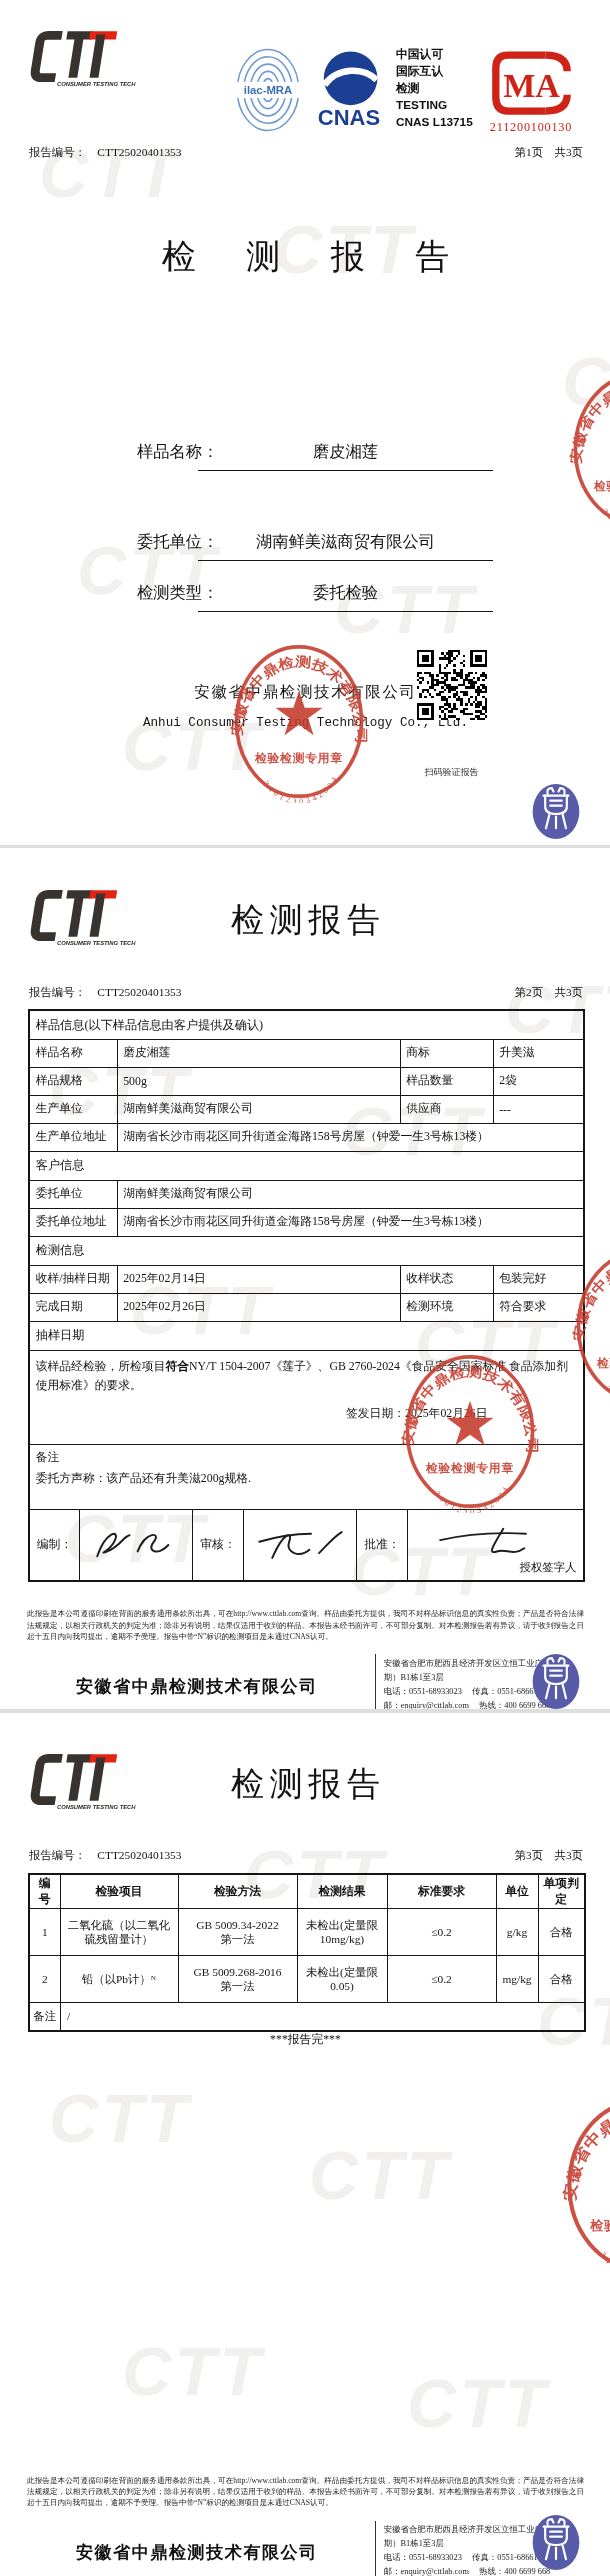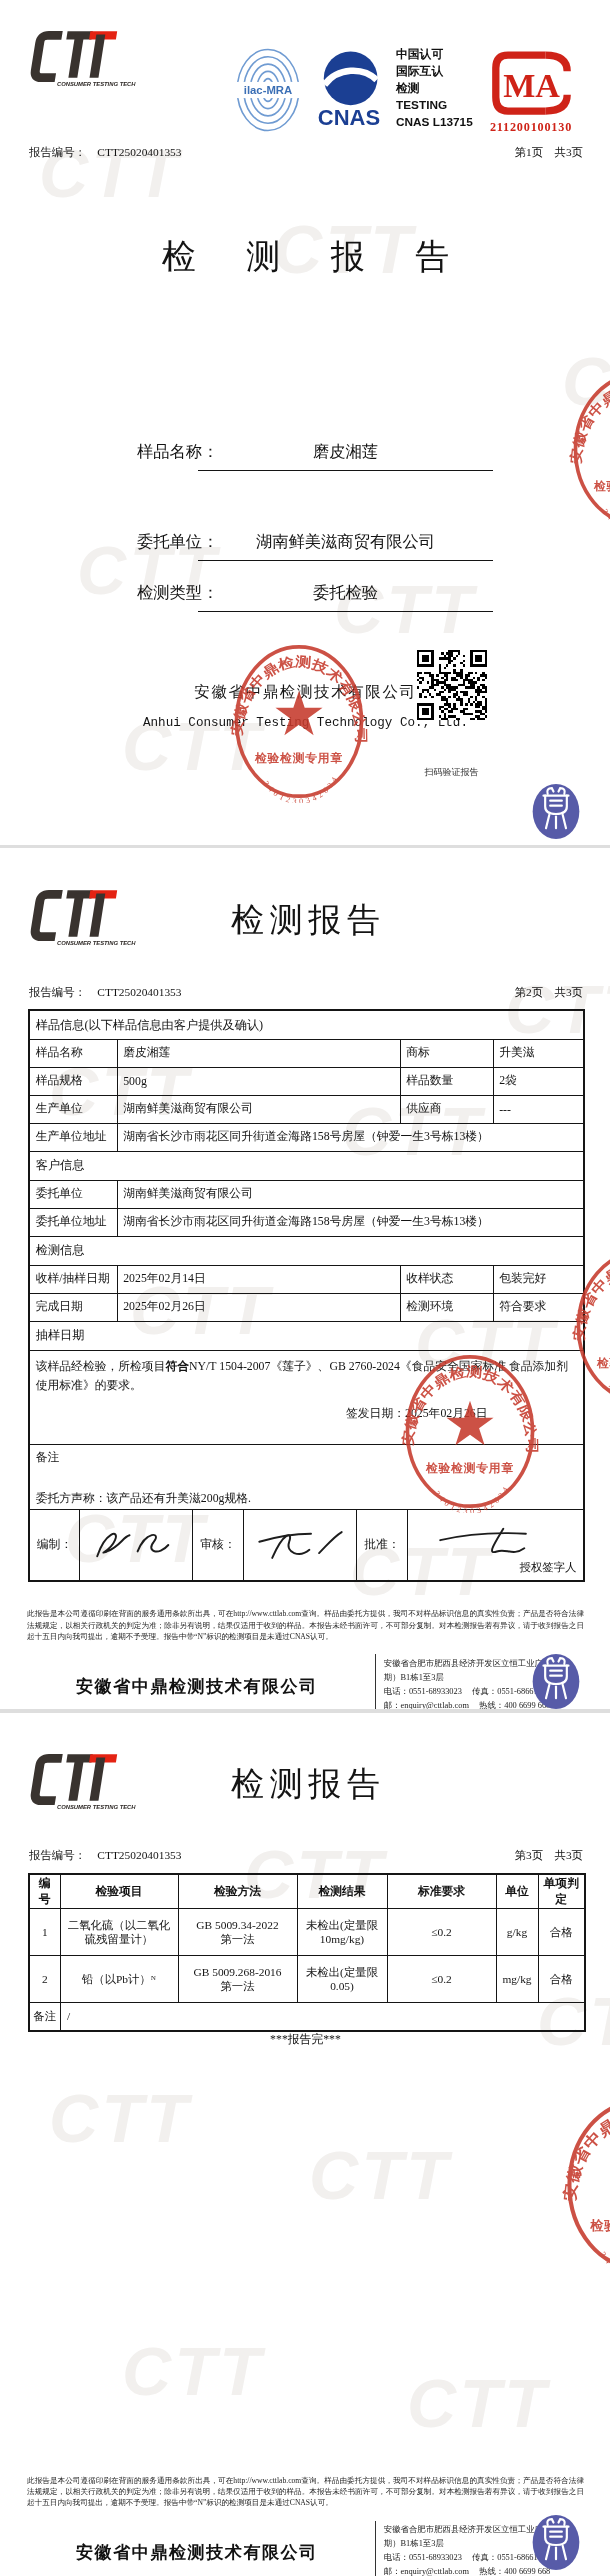--- a/index.html
+++ b/index.html
@@ -10,21 +10,21 @@
   .page-gap{width:611px;height:3.3px;background:#dedede;}
   .abs{position:absolute;}
   .wm{position:absolute;font-family:"Liberation Sans","DejaVu Sans",sans-serif;
       font-style:italic;font-weight:900;font-size:68px;letter-spacing:3.3px;
       color:#f2f0ee;z-index:0;white-space:nowrap;}
   .z1{z-index:1}.z2{z-index:2}.z3{z-index:3}
 
   
   .accred{font-family:"Liberation Sans","DejaVu Sans",sans-serif;font-weight:bold;
           font-size:11.8px;line-height:17px;color:#111;}
-  .ma-num{font-weight:bold;font-size:12.2px;color:#cf2318;letter-spacing:0.8px;text-align:center;}
+  .ma-num{font-weight:normal;font-size:12.2px;color:#cf2318;letter-spacing:0.8px;text-align:center;}
 
   .report-line{left:29px;right:28px;top:0;font-size:11.4px;display:flex;justify-content:space-between;}
   .report-line .num{margin-left:11.4px;font-family:"Liberation Serif",serif;}
 
   .big-title{left:0;width:611px;text-align:center;font-size:34px;letter-spacing:21px;
              text-indent:21px;font-weight:400;}
   .p23-title{left:0;width:611px;text-align:center;font-size:33px;letter-spacing:5.7px;text-indent:5.7px;}
 
   .field{height:36px;line-height:36px;font-size:16.3px;}
   .field .lbl{position:absolute;left:137px;}
@@ -587,21 +587,21 @@
       <td colspan="4" class="concl-cell">
         <span>该样品经检验，所检项目</span><b>符合</b><span>NY/T 1504-2007《莲子》、GB 2760-2024《食品安全国家标准 食品添加剂使用标准》的要求。</span>
         <span class="issue">
           <span>签发日期：</span><span>2025年02月26日</span>
         </span>
       </td>
     </tr>
     <tr style="height:65px">
       <td colspan="4" style="vertical-align:top;padding-top:4.9px">
         <div class="sec">备注</div>
-        <div style="margin-top:25px">委托方声称：该产品还有升美滋200g规格.</div>
+        <div style="margin-top:5px">委托方声称：该产品还有升美滋200g规格.</div>
       </td>
     </tr>
     <tr style="height:70px">
       <td colspan="4" class="sigcell">
         <div class="sigflex">
           <div style="width:49px" class="slbl">编制：</div>
           <div style="width:112px">
             <svg width="98" height="42" viewBox="0 0 120 52">
               <g fill="none" stroke="#1d1d1d" stroke-width="2.4" stroke-linecap="round">
                 <path d="M12 40 C22 10 40 6 34 20 C28 34 12 38 24 34 C40 28 44 16 52 14"></path>

